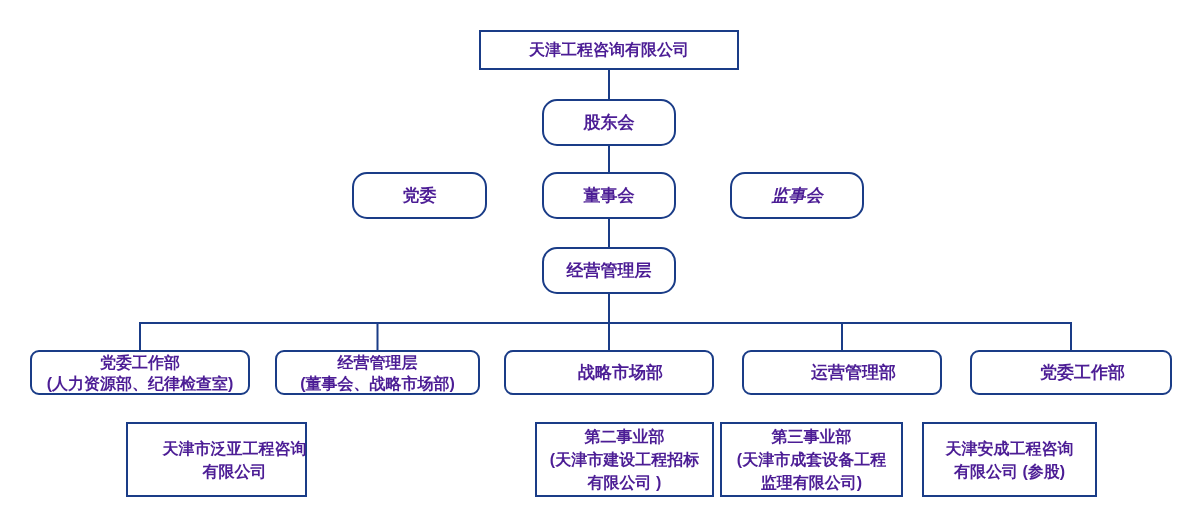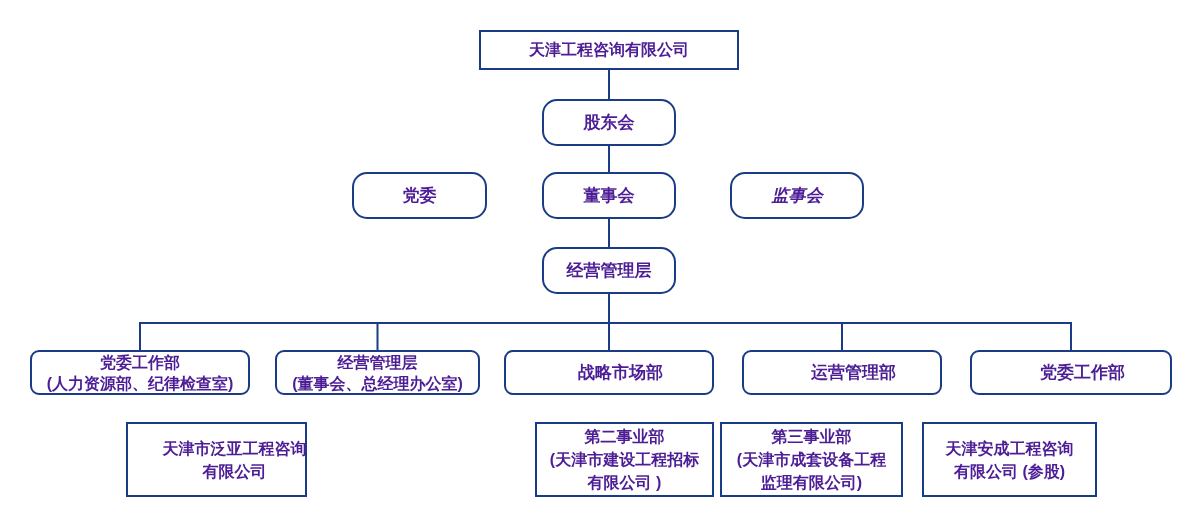--- a/index.html
+++ b/index.html
@@ -81,21 +81,21 @@
   <div class="box lv-mid" style="left:542px; top:247px; width:134px; height:47px;">
     <span>经营管理层</span>
   </div>
 
   <div class="box dept dept-multi" style="left:30px; top:350px; width:220px; height:45px;">
     <div>党委工作部</div>
     <div>(人力资源部、纪律检查室)</div>
   </div>
   <div class="box dept dept-multi" style="left:275px; top:350px; width:205px; height:45px;">
     <div>经营管理层</div>
-    <div>(董事会、总经理办公室)</div>
+    <div>(董事会、战略市场部)</div>
   </div>
   <div class="box dept dept-single" style="left:504px; top:350px; width:210px; height:45px;">
     <span>战略市场部</span>
   </div>
   <div class="box dept dept-single" style="left:742px; top:350px; width:200px; height:45px;">
     <span>运营管理部</span>
   </div>
   <div class="box dept dept-single" style="left:970px; top:350px; width:202px; height:45px;">
     <span>党委工作部</span>
   </div>

